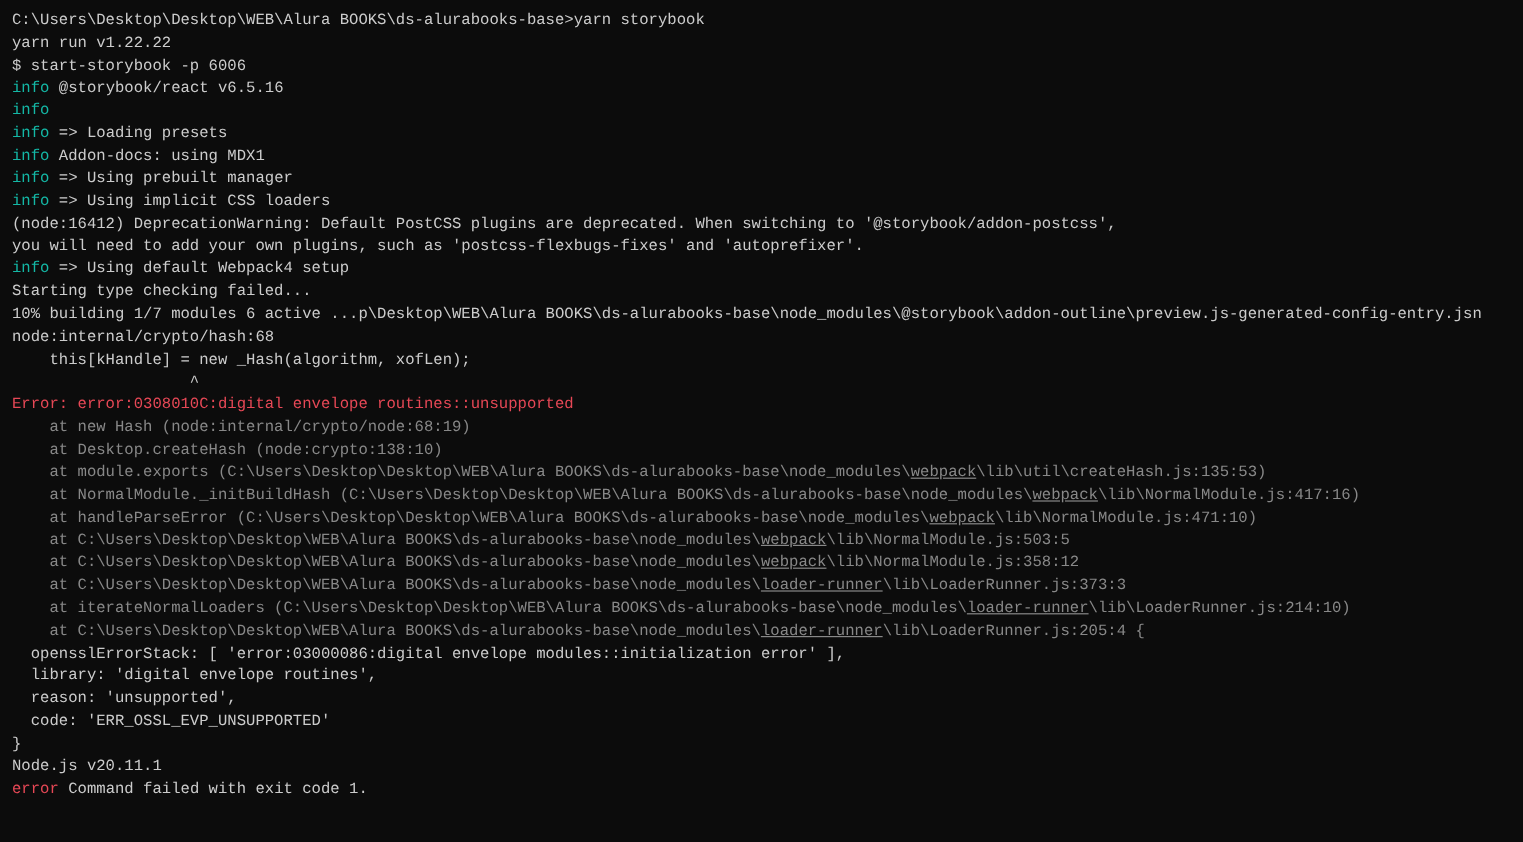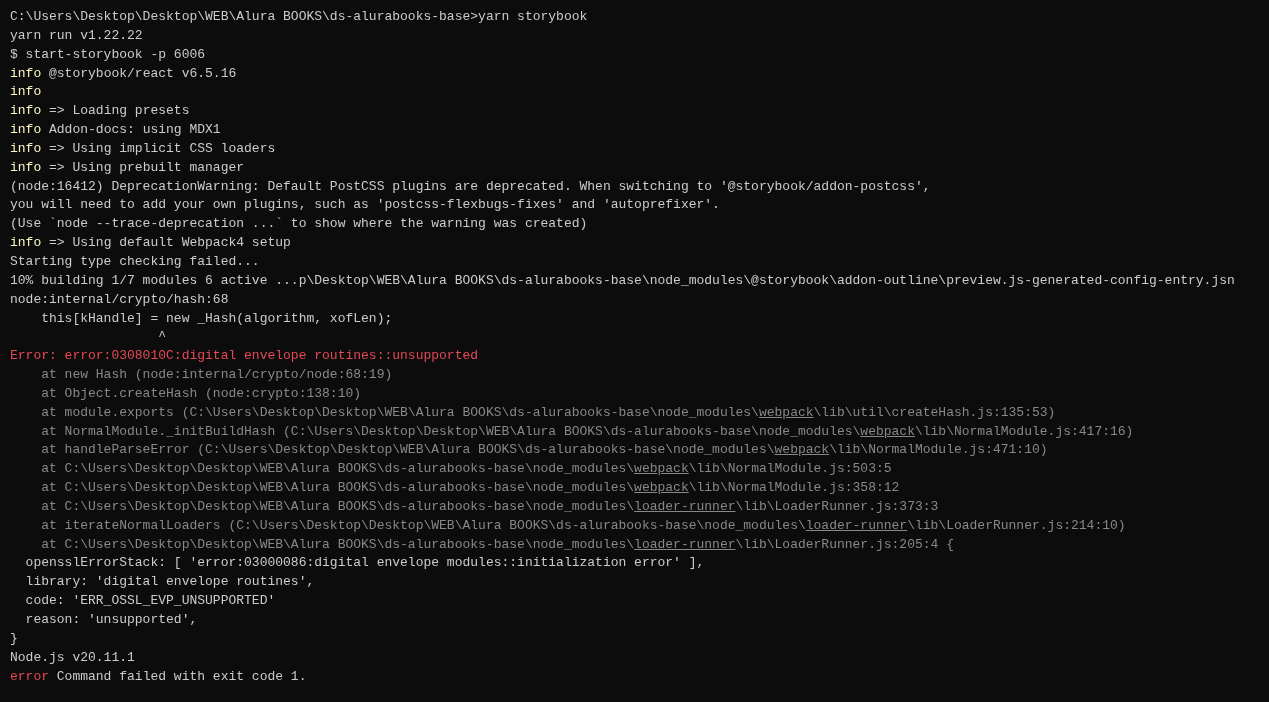--- a/index.html
+++ b/index.html
@@ -19,61 +19,60 @@
       padding: 8px 10px;
     }
     .terminal {
       width: 100%;
     }
     .line {
       white-space: pre;
       display: block;
     }
     .color-white { color: #cccccc; }
-    .color-info { color: #fef9c3; }
+    .color-info { color: #14b8a6; }
     .color-error { color: #e74856; }
     .color-dimmed { color: #888888; }
   </style>
 </head>
 <body>
 
 <div class="terminal">
 <span class="line color-white">C:\Users\Desktop\Desktop\WEB\Alura BOOKS\ds-alurabooks-base&gt;yarn storybook</span>
     <span class="line color-white">yarn run v1.22.22</span>
     <span class="line color-white">$ start-storybook -p 6006</span>
     <span class="line"><span class="color-info">info</span><span class="color-white"> @storybook/react v6.5.16</span></span>
     <span class="line"><span class="color-info">info</span><span class="color-white"></span></span>
     <span class="line"><span class="color-info">info</span><span class="color-white"> =&gt; Loading presets</span></span>
     <span class="line"><span class="color-info">info</span><span class="color-white"> Addon-docs: using MDX1</span></span>
+    <span class="line"><span class="color-info">info</span><span class="color-white"> =&gt; Using prebuilt manager</span></span>
     <span class="line"><span class="color-info">info</span><span class="color-white"> =&gt; Using implicit CSS loaders</span></span>
-    <span class="line"><span class="color-info">info</span><span class="color-white"> =&gt; Using prebuilt manager</span></span>
     <span class="line color-white">(node:16412) DeprecationWarning: Default PostCSS plugins are deprecated. When switching to '@storybook/addon-postcss',</span>
     <span class="line color-white">you will need to add your own plugins, such as 'postcss-flexbugs-fixes' and 'autoprefixer'.</span>
     <span class="line color-white"></span>
-    <span class="line color-white">(Use `node --trace-deprecation ...` to show where the warning was created)</span>
     <span class="line"><span class="color-info">info</span><span class="color-white"> =&gt; Using default Webpack4 setup</span></span>
     <span class="line color-white">Starting type checking failed...</span>
     <span class="line color-white">10% building 1/7 modules 6 active ...p\Desktop\WEB\Alura BOOKS\ds-alurabooks-base\node_modules\@storybook\addon-outline\preview.js-generated-config-entry.jsn</span>
     <span class="line color-white">node:internal/crypto/hash:68</span>
     <span class="line color-white">    this[kHandle] = new _Hash(algorithm, xofLen);</span>
     <span class="line color-white">                   ^</span>
     <span class="line color-white"></span>
     <span class="line color-error">Error: error:0308010C:digital envelope routines::unsupported</span>
     <span class="line color-dimmed">    at new Hash (node:internal/crypto/node:68:19)</span>
-    <span class="line color-dimmed">    at Object.createHash (node:crypto:138:10)</span>
+    <span class="line color-dimmed">    at Desktop.createHash (node:crypto:138:10)</span>
     <span class="line color-dimmed">    at module.exports (C:\Users\Desktop\Desktop\WEB\Alura BOOKS\ds-alurabooks-base\node_modules\<span style="text-decoration:underline">webpack</span>\lib\util\createHash.js:135:53)</span>
     <span class="line color-dimmed">    at NormalModule._initBuildHash (C:\Users\Desktop\Desktop\WEB\Alura BOOKS\ds-alurabooks-base\node_modules\<span style="text-decoration:underline">webpack</span>\lib\NormalModule.js:417:16)</span>
     <span class="line color-dimmed">    at handleParseError (C:\Users\Desktop\Desktop\WEB\Alura BOOKS\ds-alurabooks-base\node_modules\<span style="text-decoration:underline">webpack</span>\lib\NormalModule.js:471:10)</span>
     <span class="line color-dimmed">    at C:\Users\Desktop\Desktop\WEB\Alura BOOKS\ds-alurabooks-base\node_modules\<span style="text-decoration:underline">webpack</span>\lib\NormalModule.js:503:5</span>
     <span class="line color-dimmed">    at C:\Users\Desktop\Desktop\WEB\Alura BOOKS\ds-alurabooks-base\node_modules\<span style="text-decoration:underline">webpack</span>\lib\NormalModule.js:358:12</span>
     <span class="line color-dimmed">    at C:\Users\Desktop\Desktop\WEB\Alura BOOKS\ds-alurabooks-base\node_modules\<span style="text-decoration:underline">loader-runner</span>\lib\LoaderRunner.js:373:3</span>
     <span class="line color-dimmed">    at iterateNormalLoaders (C:\Users\Desktop\Desktop\WEB\Alura BOOKS\ds-alurabooks-base\node_modules\<span style="text-decoration:underline">loader-runner</span>\lib\LoaderRunner.js:214:10)</span>
     <span class="line color-dimmed">    at C:\Users\Desktop\Desktop\WEB\Alura BOOKS\ds-alurabooks-base\node_modules\<span style="text-decoration:underline">loader-runner</span>\lib\LoaderRunner.js:205:4 {</span>
     <span class="line color-white">  opensslErrorStack: [ 'error:03000086:digital envelope modules::initialization error' ],</span>
     <span class="line color-white">  library: 'digital envelope routines',</span>
+    <span class="line color-white">  reason: 'unsupported',</span>
     <span class="line color-white">  code: 'ERR_OSSL_EVP_UNSUPPORTED'</span>
-    <span class="line color-white">  reason: 'unsupported',</span>
     <span class="line color-white">}</span>
     <span class="line color-white"></span>
     <span class="line color-white">Node.js v20.11.1</span>
     <span class="line"><span class="color-error">error</span><span class="color-white"> Command failed with exit code 1.</span></span>
     <span class="line color-white"></span>
   </div>
 
 </body></html>

